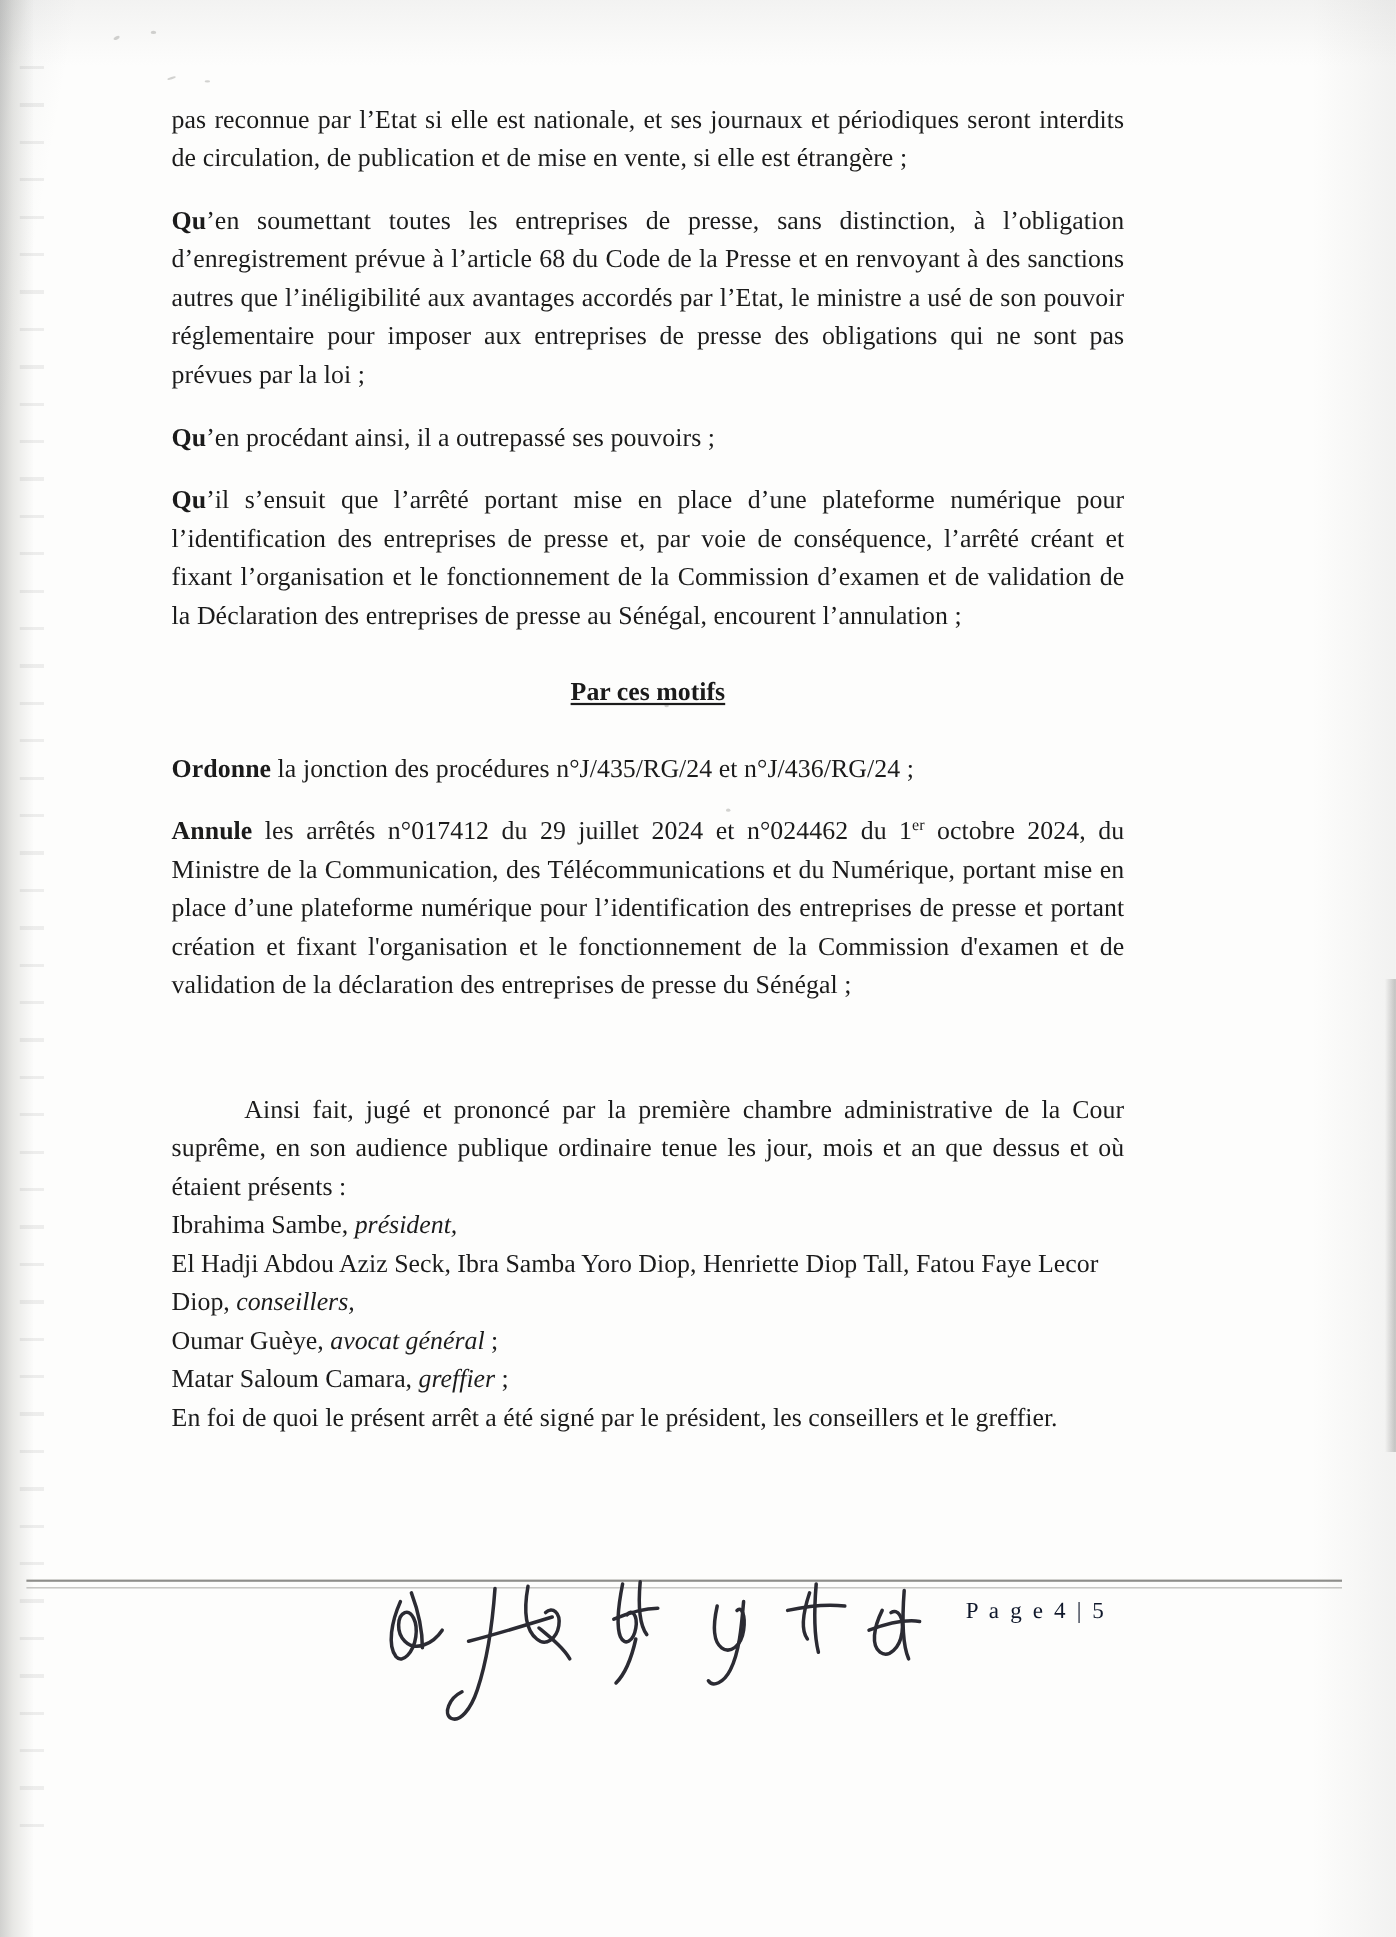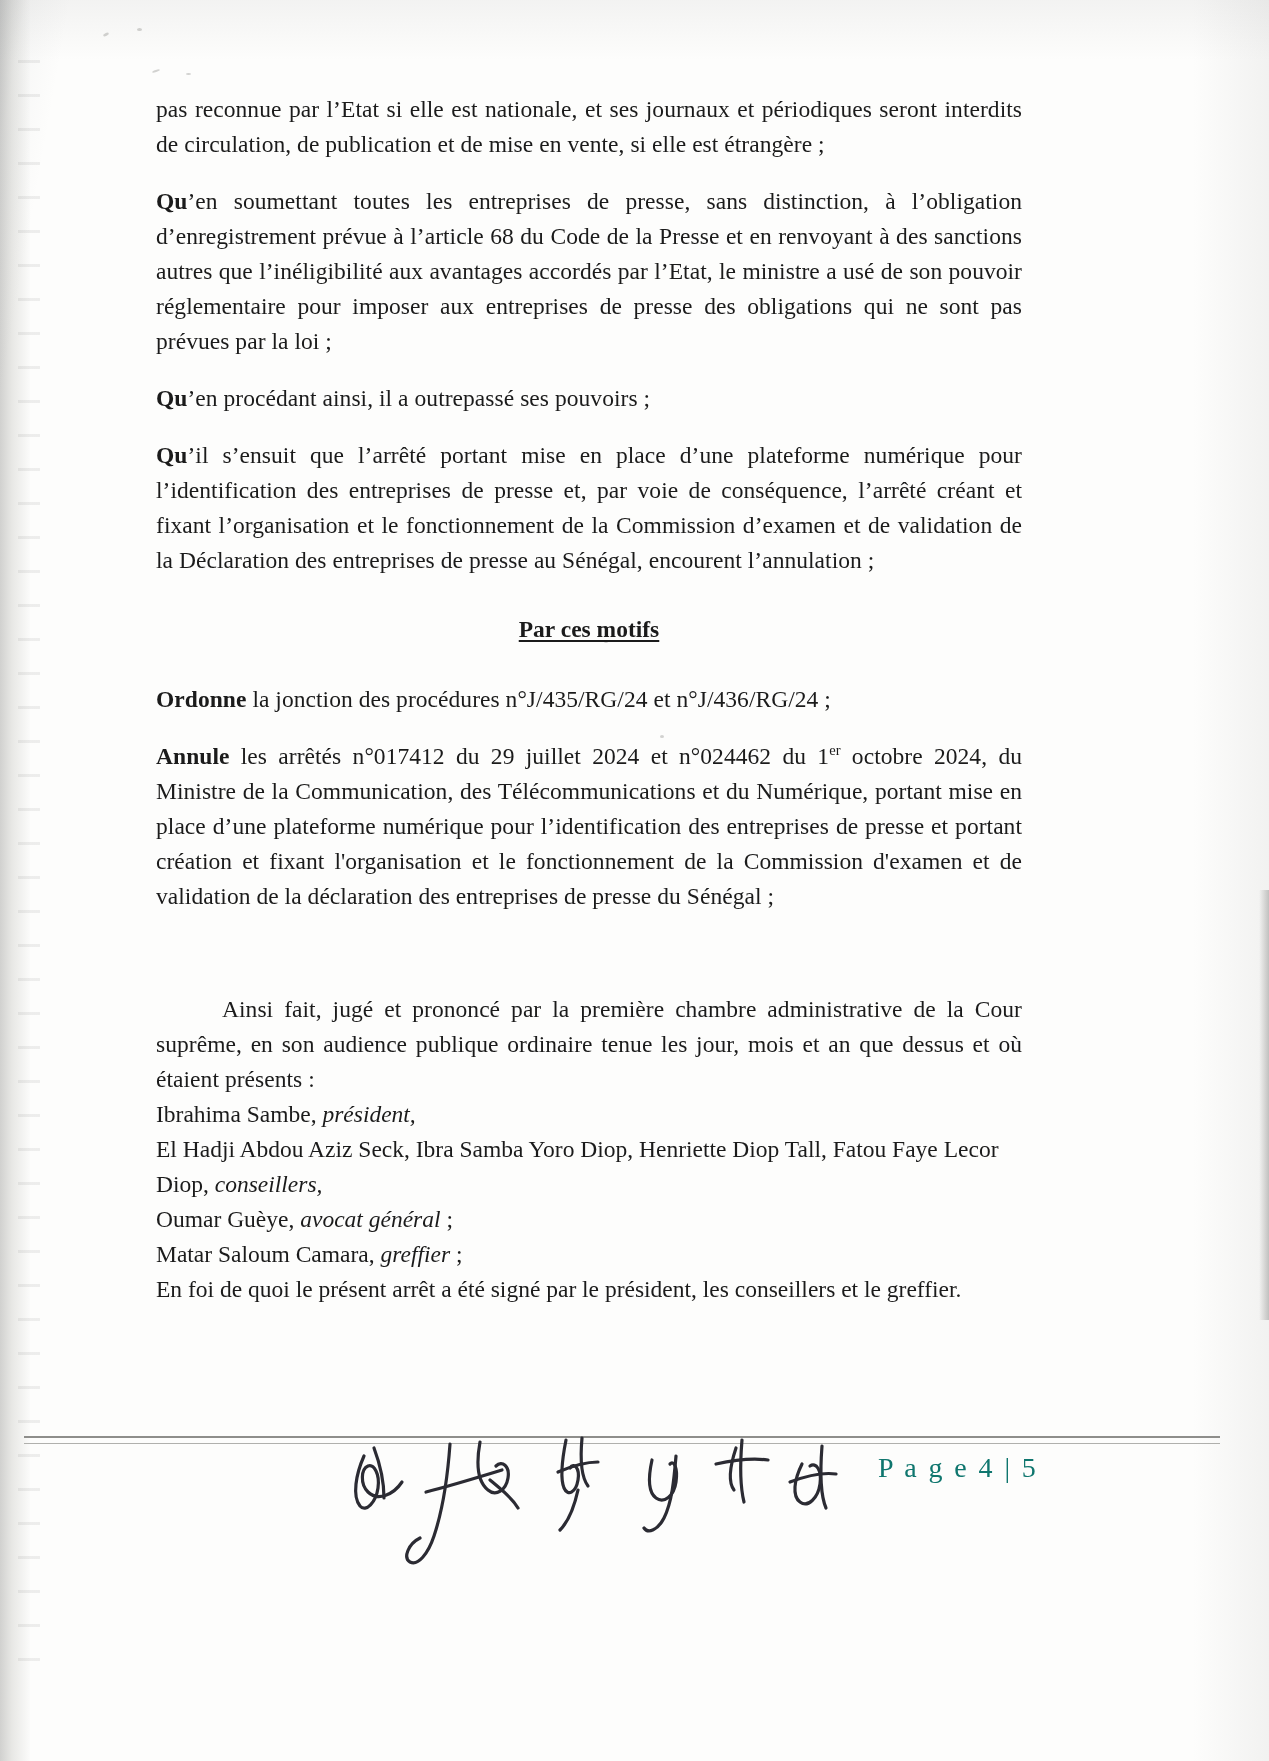--- a/index.html
+++ b/index.html
@@ -144,23 +144,23 @@
     top: 1420px;
     width: 560px;
     height: 170px;
     z-index: 6;
   }
   .signatures svg { display: block; }
   .page-number {
     position: absolute;
     left: 878px;
     top: 1452px;
-    font-size: 28px;
+    font-size: 21px;
     letter-spacing: 2.4px;
-    color: #0f766e;
+    color: #0f172a;
     z-index: 6;
     font-family: "Liberation Serif", serif;
   }
 </style>
 </head>
 <body>
 
 <div class="page">
 
   <div class="edge-left"></div>

